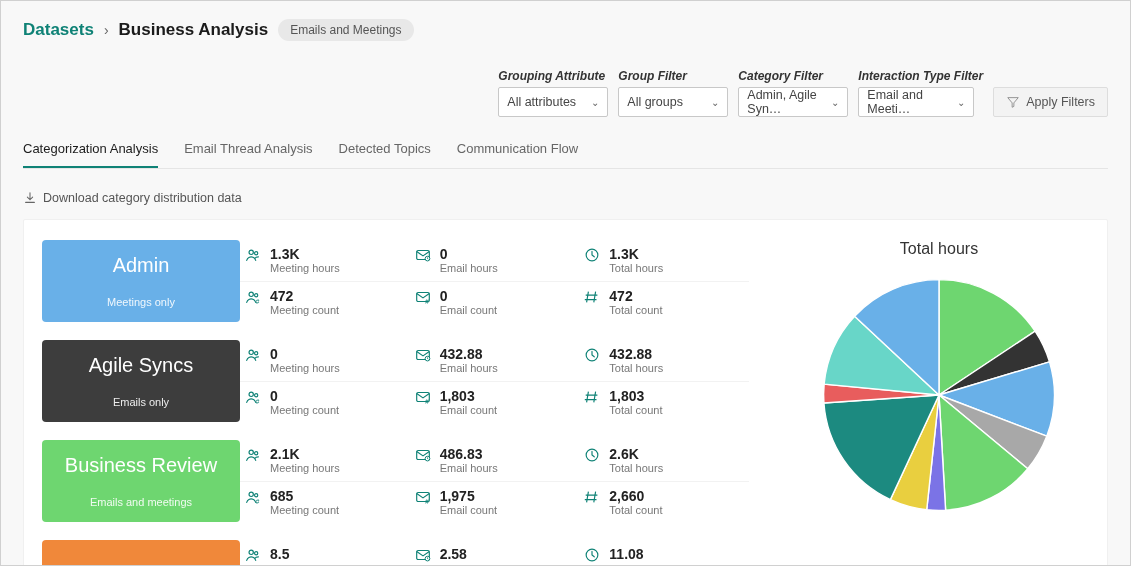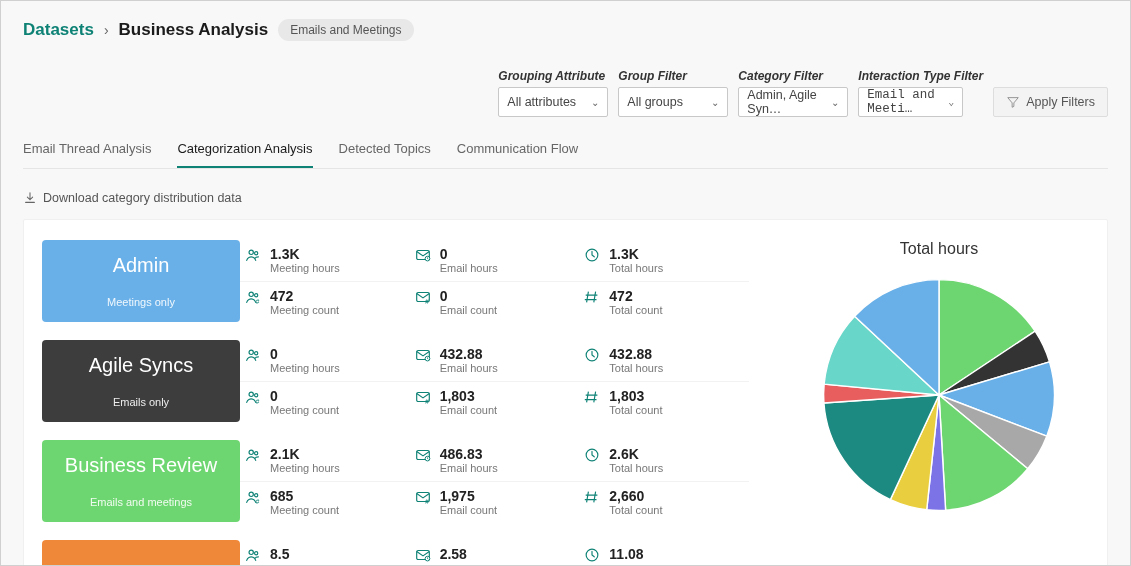--- a/index.html
+++ b/index.html
@@ -10,21 +10,21 @@
   .breadcrumb .root { color: #0f8276; font-weight: 600; font-size: 17px; }
   .breadcrumb .chev { color: #666; font-size: 14px; }
   .breadcrumb .current { font-weight: 700; font-size: 17px; color: #1b1b1b; }
   .pill { background: #e8e8e8; color: #555; font-size: 12px; padding: 4px 12px; border-radius: 12px; }
 
   .filter-row { display: flex; justify-content: flex-end; gap: 10px; margin-bottom: 24px; }
   .filter-group { display: flex; flex-direction: column; gap: 4px; }
   .filter-label { font-size: 12px; font-weight: 600; color: #333; font-style: italic; }
   .select { border: 1px solid #c8c8c8; background: #fff; border-radius: 2px; height: 30px; display: flex; align-items: center; justify-content: space-between; padding: 0 8px; font-size: 12.5px; color: #444; cursor: pointer; }
   .select .chev-d { color: #666; font-size: 10px; }
-  .w1 { width: 110px; } .w2 { width: 110px; } .w3 { width: 110px; } .w4 { width: 105px; font-family: Liberation Mono, monospace; }
+  .w1 { width: 110px; } .w2 { width: 110px; } .w3 { width: 110px; } .w4 { width: 116px; }
   .apply-btn { display: flex; align-items: center; gap: 6px; height: 30px; padding: 0 12px; border: 1px solid #ddd; background: #f3f3f3; border-radius: 2px; font-size: 12.5px; color: #555; cursor: pointer; align-self: flex-end; }
   .apply-btn svg { width: 14px; height: 14px; }
 
   .tabs { display: flex; gap: 26px; border-bottom: 1px solid #e5e5e5; margin-bottom: 22px; font-size: 13px; }
   .tab { padding-bottom: 10px; color: #666; cursor: pointer; }
   .tab.active { color: #1b1b1b; font-weight: 500; border-bottom: 2px solid #0f8276; }
 
   .section-head { display: flex; justify-content: space-between; align-items: center; margin-bottom: 14px; }
   .section-title { font-size: 18px; font-weight: 700; color: #1b1b1b; }
   .download-link { display: flex; align-items: center; gap: 6px; font-size: 12.5px; color: #555; cursor: pointer; }
@@ -97,22 +97,22 @@
     </div>
     <div class="apply-btn">
       <svg viewBox="0 0 16 16">
           <path d="M2 3h12l-5 6v4l-2 1v-5z" fill="none" stroke="#888" stroke-width="1"></path>
         </svg>
       <span>Apply Filters</span>
     </div>
   </div>
 
   <div class="tabs">
+    <div class="tab active">Categorization Analysis</div>
     <div class="tab">Email Thread Analysis</div>
-    <div class="tab active">Categorization Analysis</div>
     <div class="tab">Detected Topics</div>
     <div class="tab">Communication Flow</div>
   </div>
 
   <div class="section-head">
     <div class="download-link">
       <svg viewBox="0 0 16 16">
           <path d="M8 2v8m0 0l-3-3m3 3l3-3M3 13h10" stroke="#666" stroke-width="1.2" fill="none" stroke-linecap="round"></path>
         </svg>
       <span>Download category distribution data</span>

